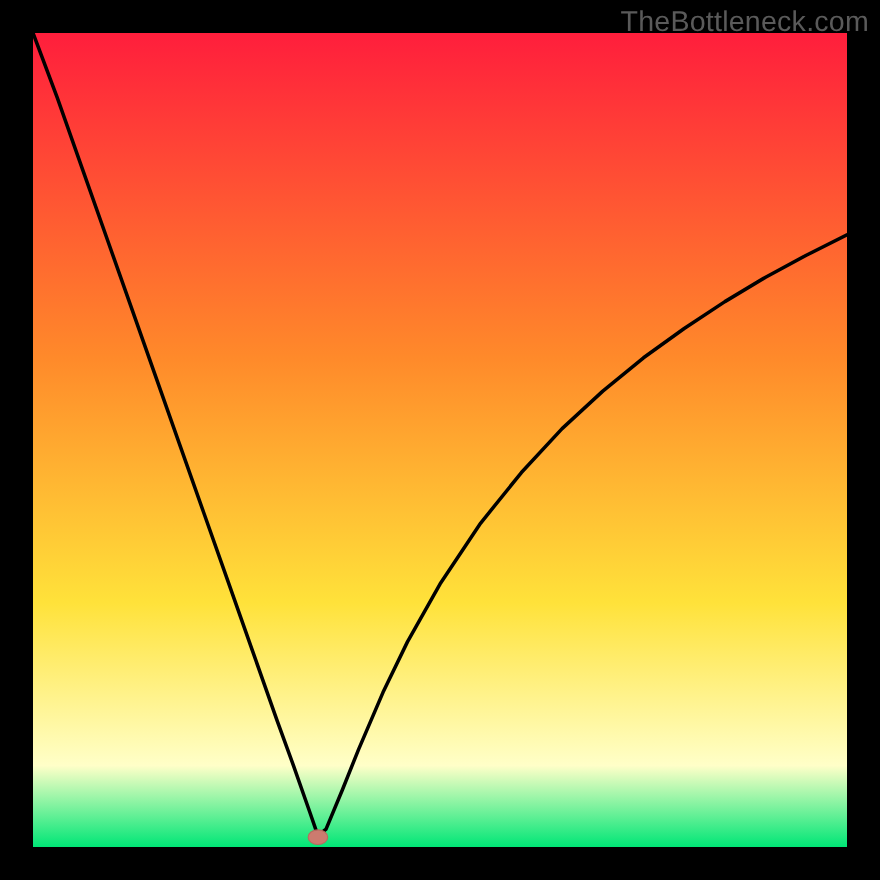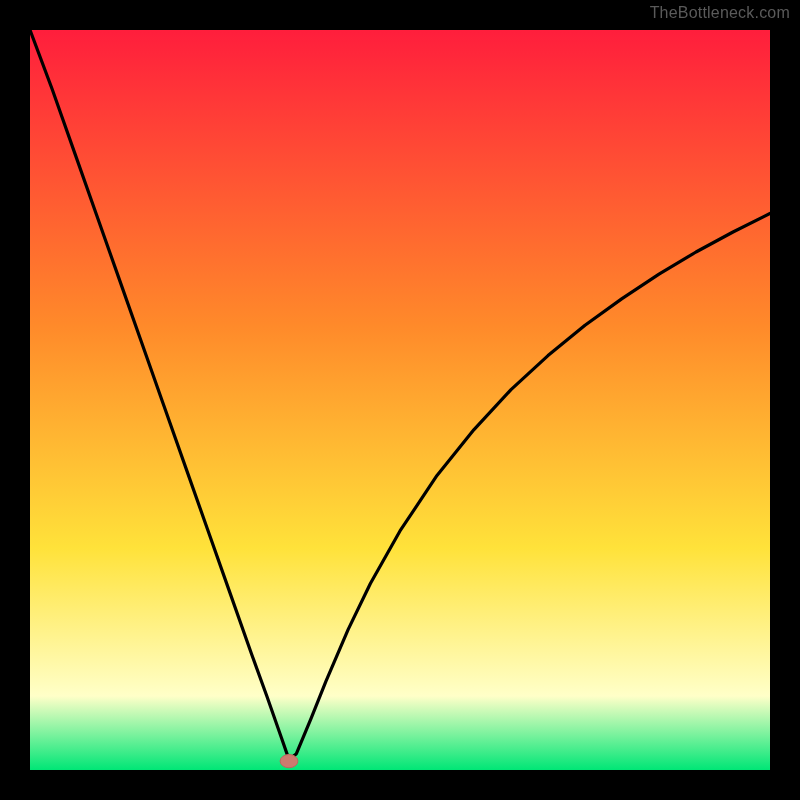--- a/index.html
+++ b/index.html
@@ -14,21 +14,21 @@
   .frame {
     position: relative;
     width: 800px;
     height: 800px;
     background: #000;
   }
   .watermark {
     position: absolute;
     top: 4px;
     right: 10px;
-    font-size: 16px;
+    font-size: 26px;
     font-weight: 500;
     color: #5a5a5a;
     letter-spacing: 0.2px;
     z-index: 20;
   }
   .plot {
     position: absolute;
     left: 30px;
     top: 30px;
     width: 740px;

